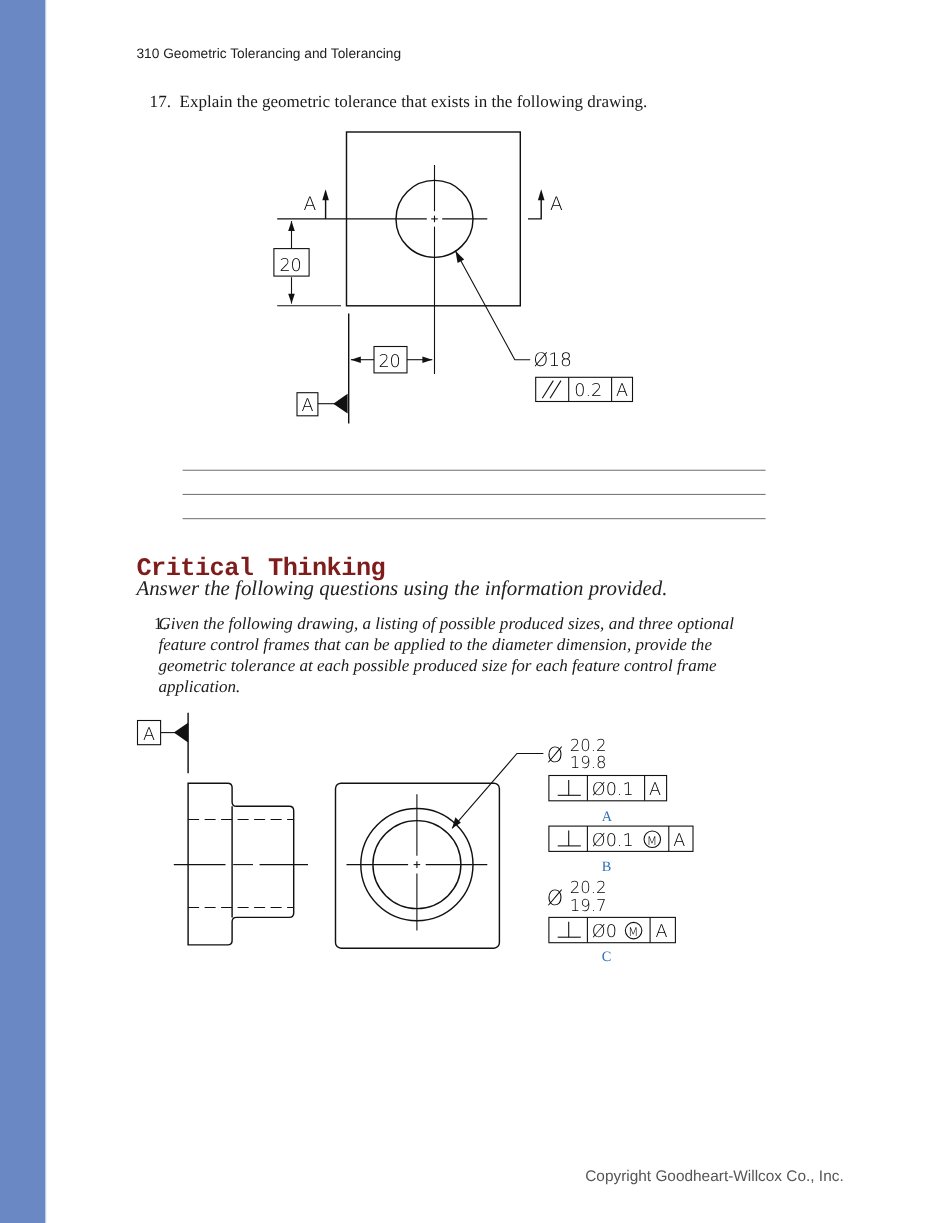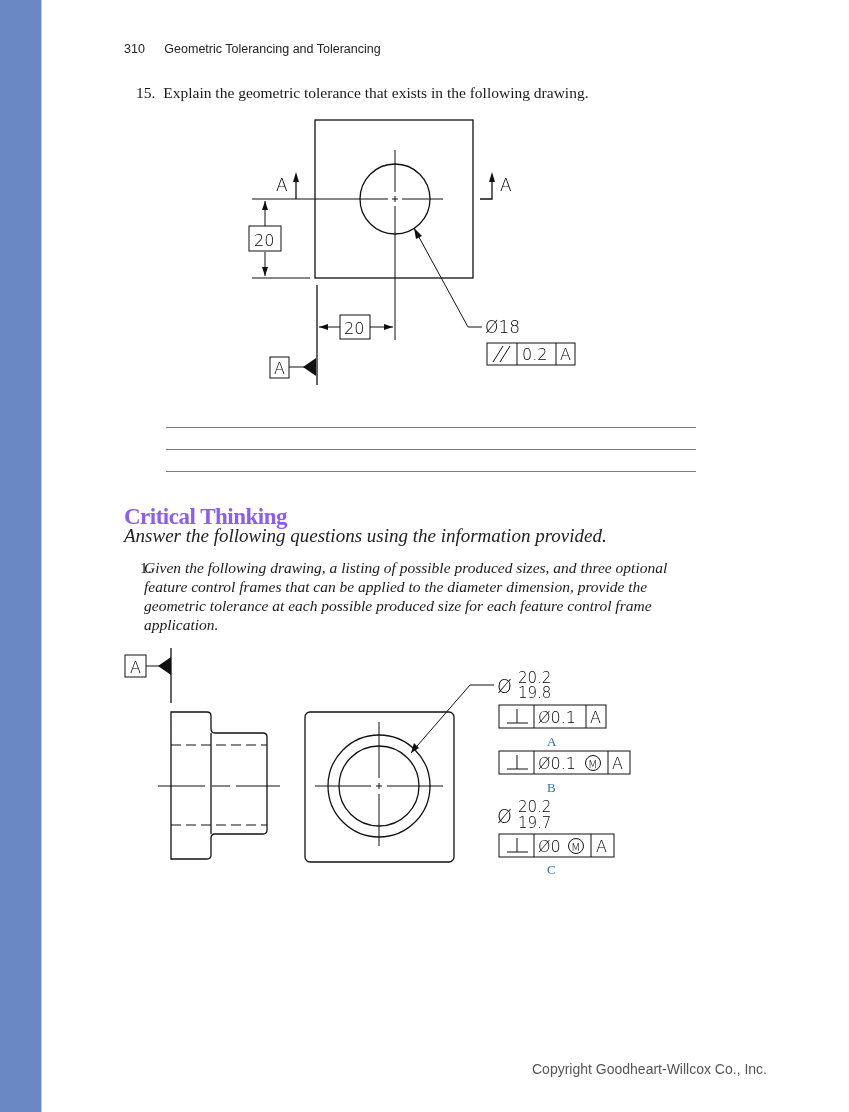--- a/index.html
+++ b/index.html
@@ -14,36 +14,36 @@
     background: #6a89c4;
   }
   .sidebar-edge {
     position: absolute; left: 41px; top: 0; width: 1px; height: 1112px;
     background: #b9c8e4;
   }
   .running-head {
     position: absolute; left: 124px; top: 42px;
     font-family: "Liberation Sans", sans-serif; font-size: 12.5px; color: #222;
   }
-  .running-head .page-num { margin-right: 16px; }
+  .running-head .page-num { }
   .q15 {
     position: absolute; left: 136px; top: 84px;
     font-size: 15.5px;
   }
   .q15 .num { margin-right: 4px; }
   .answer-lines {
     position: absolute; left: 166px; top: 427px; width: 530px;
   }
   .answer-line {
     height: 0; border-top: 1px solid #7a7a7a; margin-bottom: 21px;
   }
   .section-heading {
     position: absolute; left: 124px; top: 504px;
-    font-family: Liberation Serif, serif; font-weight: bold;
-    font-size: 23px; color: #8b5cf6; letter-spacing: -0.5px;
+    font-family: Liberation Mono, monospace; font-weight: bold;
+    font-size: 23px; color: #7f1d1d; letter-spacing: -0.5px;
   }
   .instructions {
     position: absolute; left: 124px; top: 525px;
     font-style: italic; font-size: 19px; color: #222;
   }
   .q1 {
     position: absolute; left: 140px; top: 558px; width: 560px;
     font-size: 15.5px; line-height: 19px;
   }
   .q1 .num { position: absolute; left: 0; top: 0; }
@@ -61,21 +61,21 @@
 
 <div class="sidebar"></div>
 <div class="sidebar-edge"></div>
 
 <div class="running-head">
   <span class="page-num">310</span>
   <span>Geometric Tolerancing and Tolerancing</span>
 </div>
 
 <div class="q15">
-  <span class="num">15.</span>
+  <span class="num">17.</span>
   <span>Explain the geometric tolerance that exists in the following drawing.</span>
 </div>
 
 <svg style="position:absolute;left:0;top:0;" width="849" height="420" viewBox="0 0 849 420">
   <g stroke="#111" fill="none" stroke-width="1.3">
 
     <rect x="315" y="120" width="158" height="158"></rect>
 
     <circle cx="395" cy="199" r="35"></circle>
 

